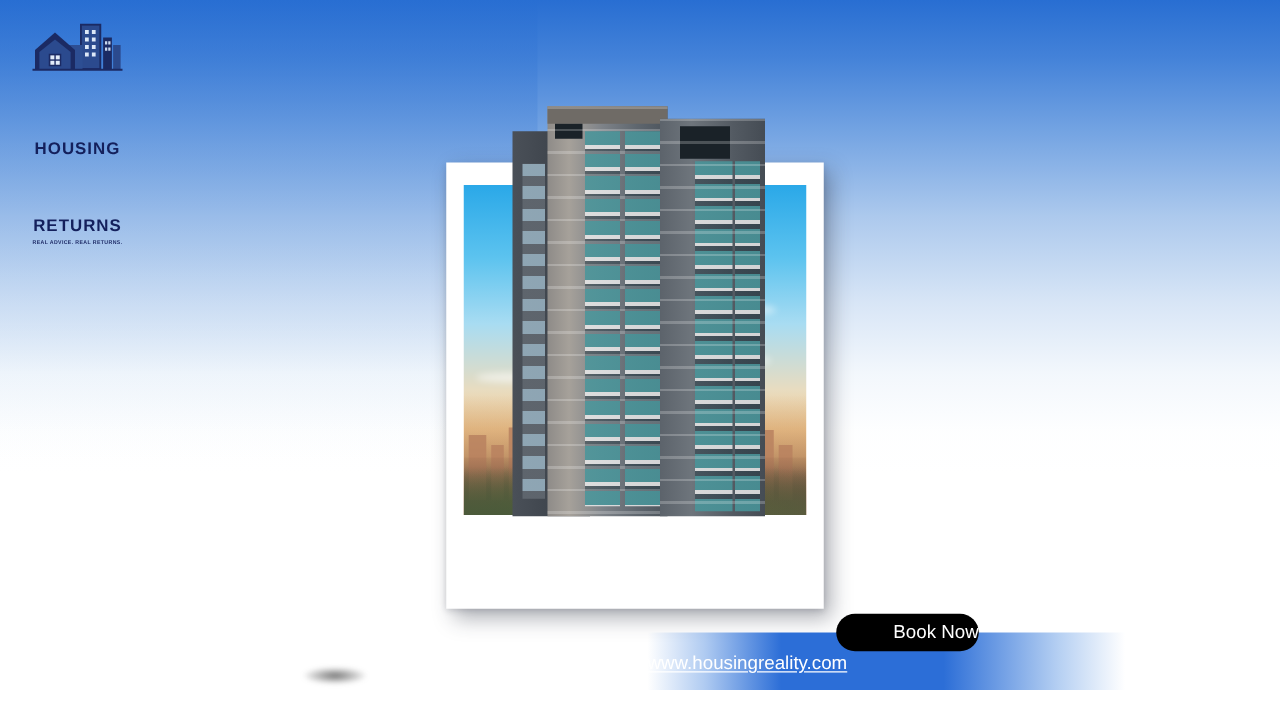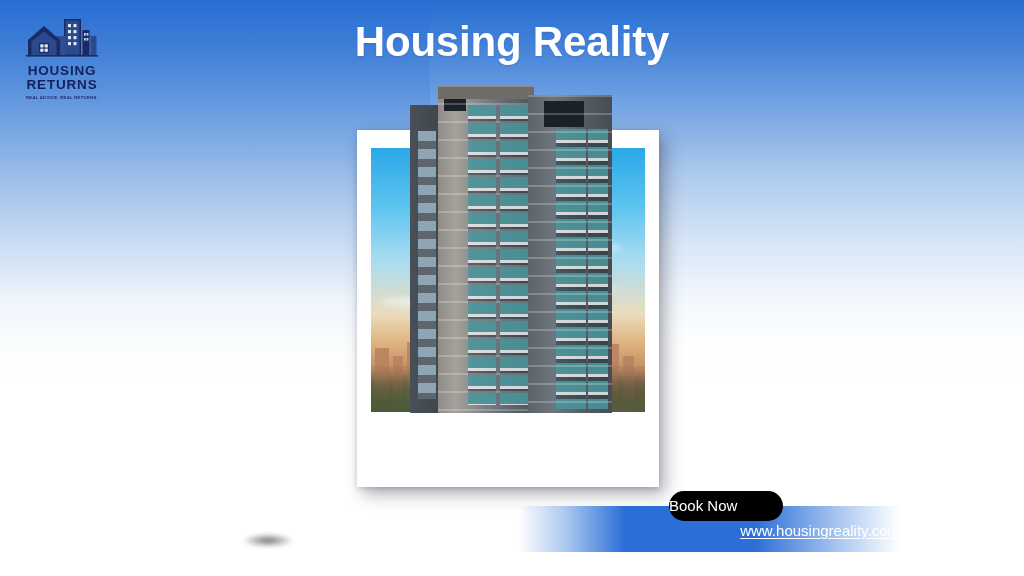--- a/index.html
+++ b/index.html
@@ -65,20 +65,21 @@
     margin: 0 auto;
     width: 76px;
     height: 48px;
   }
   .logo-word1, .logo-word2 {
     display: block;
     color: #14205c;
     font-weight: bold;
     letter-spacing: 0.06em;
     line-height: 1.05;
+    margin-top: 48px;
   }
   .logo-word1 { font-size: 13.5px; }
   .logo-word2 { font-size: 13.5px; }
   .logo-tag {
     display: block;
     color: #1d2a66;
     font-size: 4.2px;
     letter-spacing: 0.07em;
     font-weight: bold;
     margin-top: 2.5px;
@@ -268,38 +269,38 @@
       rgba(44,110,215,1) 28%,
       rgba(44,110,215,1) 62%,
       rgba(120,168,232,0.55) 86%,
       rgba(255,255,255,0) 100%);
   }
   .cta-link {
     position: absolute;
     left: 518px;
     top: 522px;
     width: 382px;
-    text-align: right;
+    text-align: left;
     color: #ffffff;
     font-size: 15px;
     text-decoration: underline;
     text-underline-offset: 2px;
   }
   .book-pill {
     position: absolute;
     left: 669px;
     top: 491px;
     width: 114px;
     height: 30px;
     border-radius: 15px;
     background: #000000;
     color: #ffffff;
     font-size: 15px;
     line-height: 30px;
-    text-align: left;
+    text-align: right;
   }
 </style>
 </head>
 <body>
 
 <div class="canvas">
 
   <div class="bg-gradient"></div>
   <div class="bg-gradient-left"></div>
 
@@ -333,21 +334,20 @@
       <rect x="20.6" y="28.3" width="3.2" height="3.2" fill="#e3ecf9"></rect>
       <rect x="16.3" y="32.6" width="3.2" height="3.2" fill="#e3ecf9"></rect>
       <rect x="20.6" y="32.6" width="3.2" height="3.2" fill="#e3ecf9"></rect>
       <rect x="2" y="39" width="72" height="1.6" fill="#1b2a63"></rect>
     </svg>
     <span class="logo-word1">HOUSING</span>
     <span class="logo-word2">RETURNS</span>
     <span class="logo-tag">REAL ADVICE. REAL RETURNS.</span>
   </div>
 
-  <div class="headline">Housing Reality</div>
 
 
   <div class="photo-shadow-blob"></div>
 
   <div class="polaroid"></div>
 
   <div class="photo-window">
     <div class="cloud" style="left:150px; top:118px; width:90px; height:13px;"></div>
     <div class="cloud" style="left:176px; top:136px; width:70px; height:9px;"></div>
     <div class="cloud" style="left:10px; top:150px; width:58px; height:8px;"></div>

